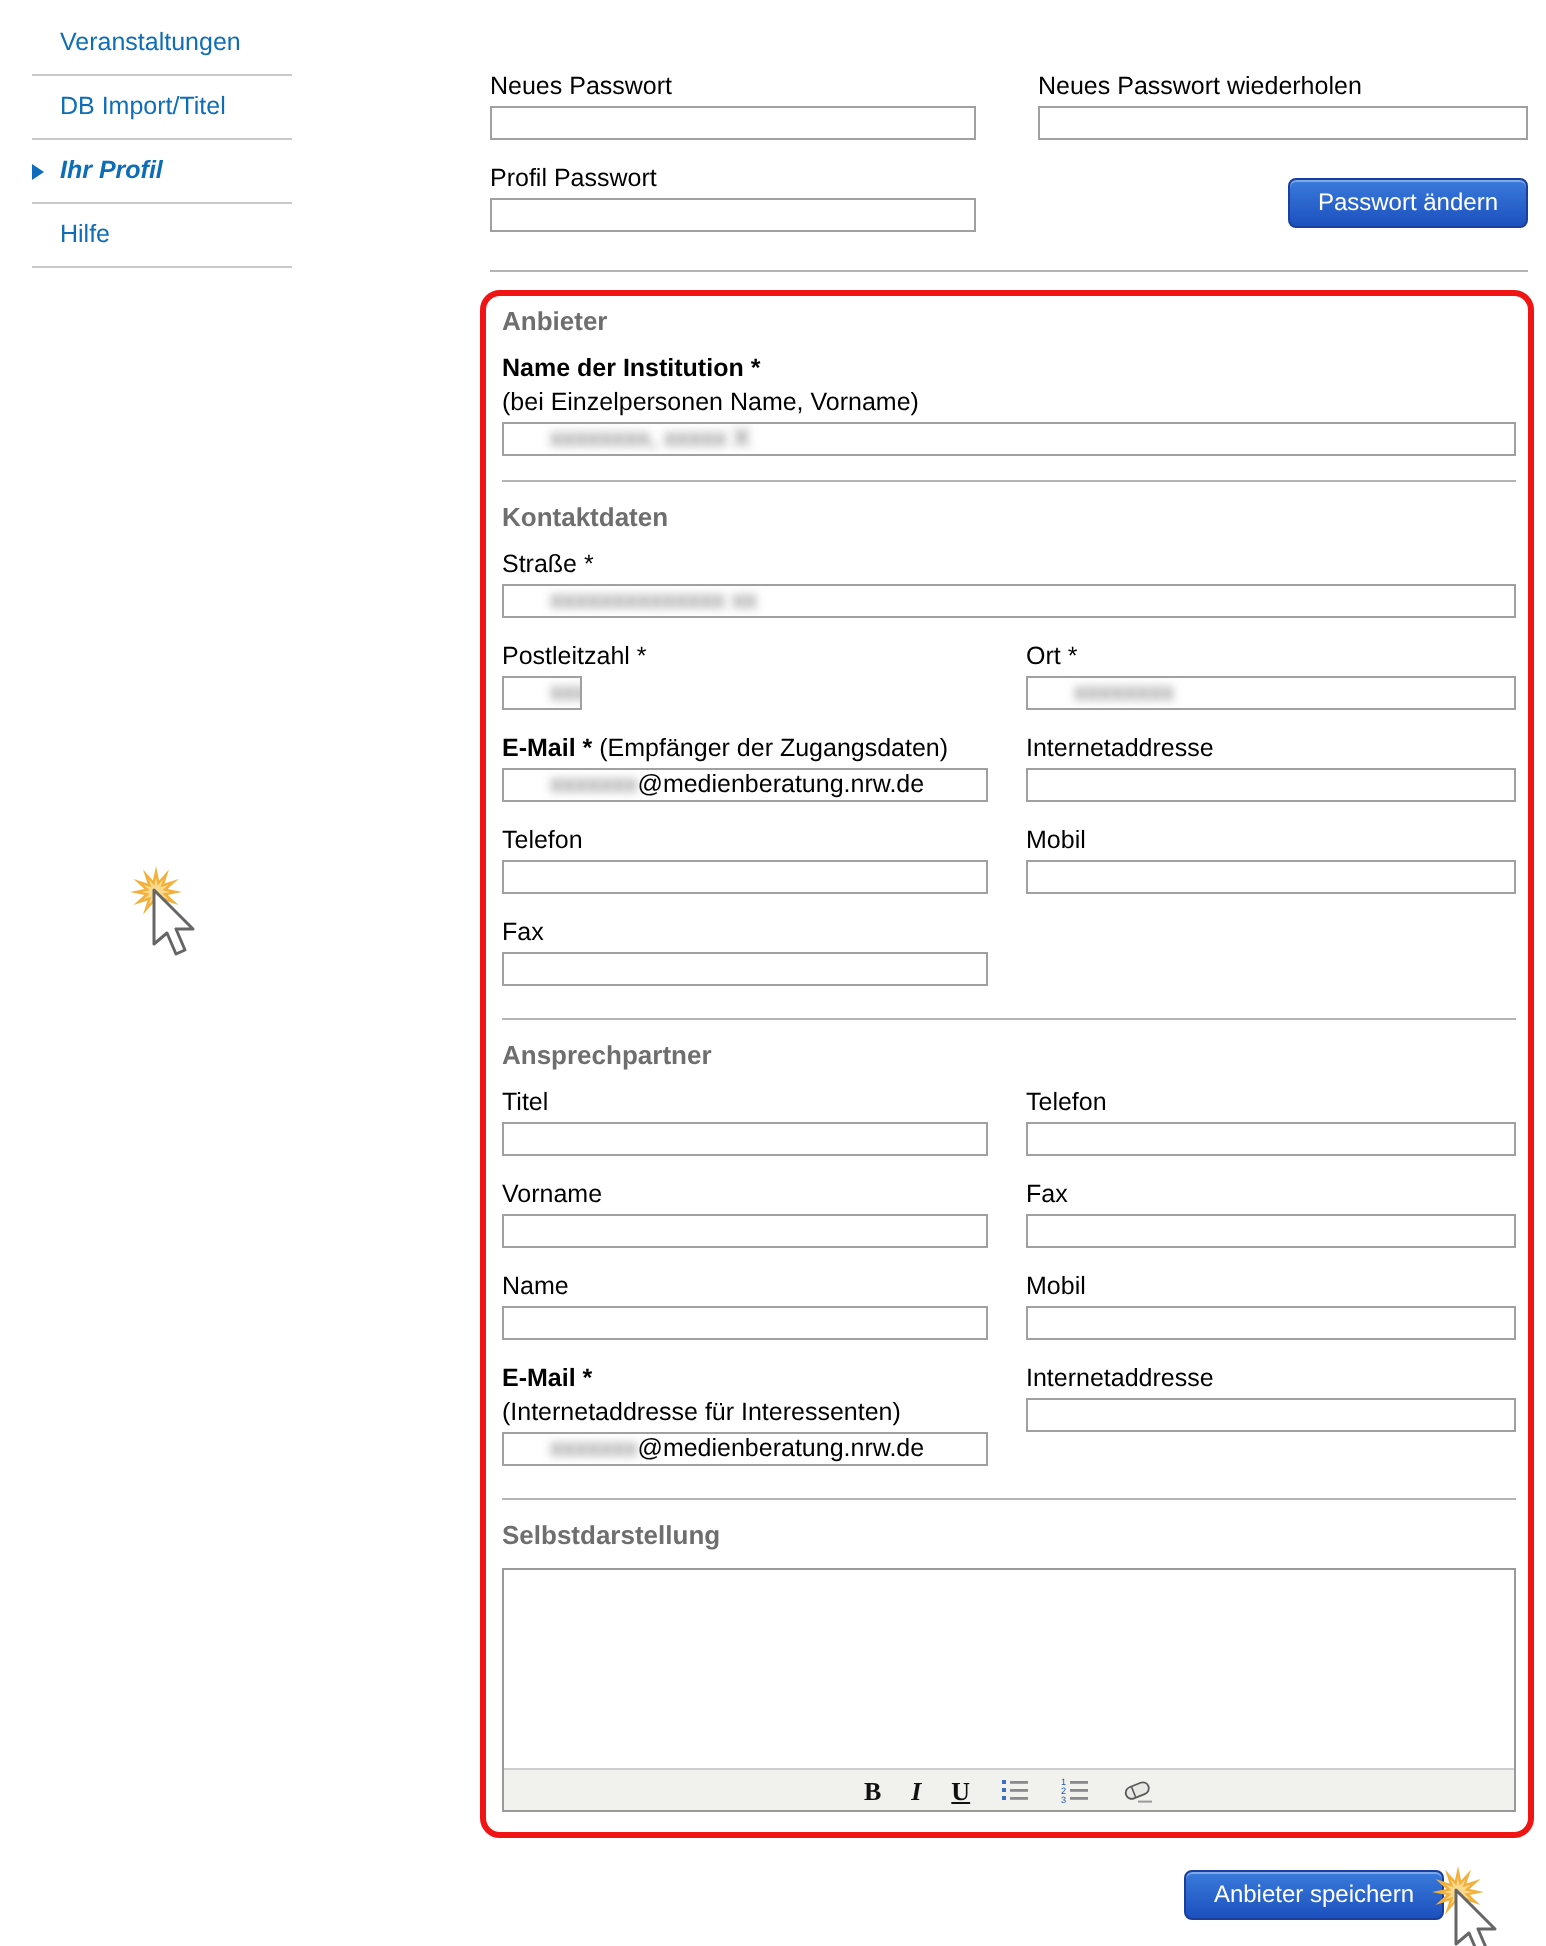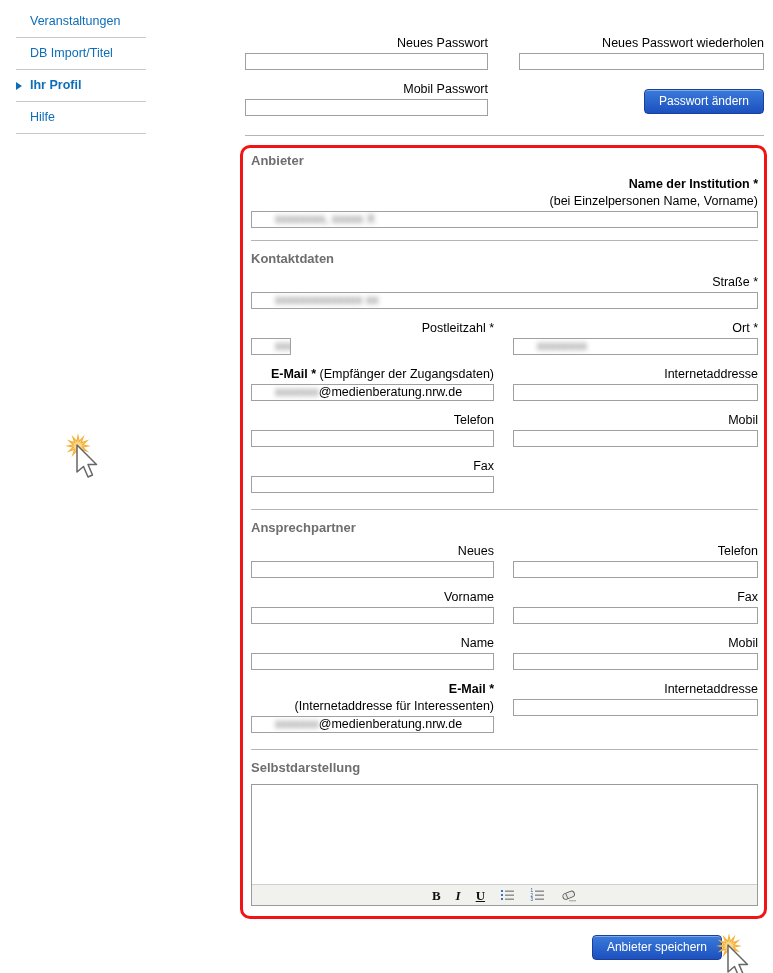--- a/index.html
+++ b/index.html
@@ -16,38 +16,38 @@
   
   .sidebar { position:absolute; left:16px; top:6px; width:130px; }
   .sidebar ul { list-style:none; }
   .sidebar li {
     position:relative;
     padding:8px 0 9px 14px;
     border-bottom:1px solid #c9c9c9;
     color:#0d6db8;
     cursor:pointer;
   }
-  .sidebar li.active { font-weight:bold; }
+  .sidebar li.active { font-weight:bold;font-style:italic; }
   .nav-arrow {
     position:absolute; left:0; top:12px;
     width:0; height:0;
     border-left:6px solid #0d6db8;
     border-top:4px solid transparent;
     border-bottom:4px solid transparent;
   }
 
   
   .main { position:absolute; left:240px; top:36px; width:527px; }
   .pad { padding-left:5px; padding-right:3px; }
 
   h2.sec {
     font-size:13px; font-weight:bold; color:#6e6e6e;
     margin-bottom:9px;
   }
-  .lbl { line-height:14px; margin-bottom:3px; display:block;text-align:right; }
+  .lbl { line-height:14px; margin-bottom:3px; display:block; }
   .lbl b { font-weight:bold; }
   .row { display:flex; justify-content:space-between; }
   .col { width:243px; }
   .col-r { width:245px; }
   .fgroup { margin-bottom:12px; }
 
   input.txt, .fake-input {
     width:100%; height:17px;
     border:1px solid #a0a0a0;
     background:#fff;
@@ -138,21 +138,21 @@
         <label class="lbl">Neues Passwort</label>
         <input class="txt" type="password" style="">
       </div>
       <div class="col-r fgroup">
         <label class="lbl">Neues Passwort wiederholen</label>
         <input class="txt" type="password" style="">
       </div>
     </div>
     <div class="row">
       <div class="col fgroup">
-        <label class="lbl">Mobil Passwort</label>
+        <label class="lbl">Profil Passwort</label>
         <input class="txt" type="password" style="">
       </div>
       <div class="col-r fgroup pw-btn-cell">
         <button class="btn">Passwort ändern</button>
       </div>
     </div>
     <hr class="sep">
   </section>
 
   <div class="redbox">
@@ -226,21 +226,21 @@
         <div class="col-r fgroup"></div>
       </div>
       <hr class="insep">
     </section>
 
     <section class="pad">
       <h2 class="sec">Ansprechpartner</h2>
 
       <div class="row">
         <div class="col fgroup">
-          <label class="lbl">Neues</label>
+          <label class="lbl">Titel</label>
           <input class="txt" type="text" style="">
         </div>
         <div class="col-r fgroup">
           <label class="lbl">Telefon</label>
           <input class="txt" type="text" style="">
         </div>
       </div>
 
       <div class="row">
         <div class="col fgroup">

